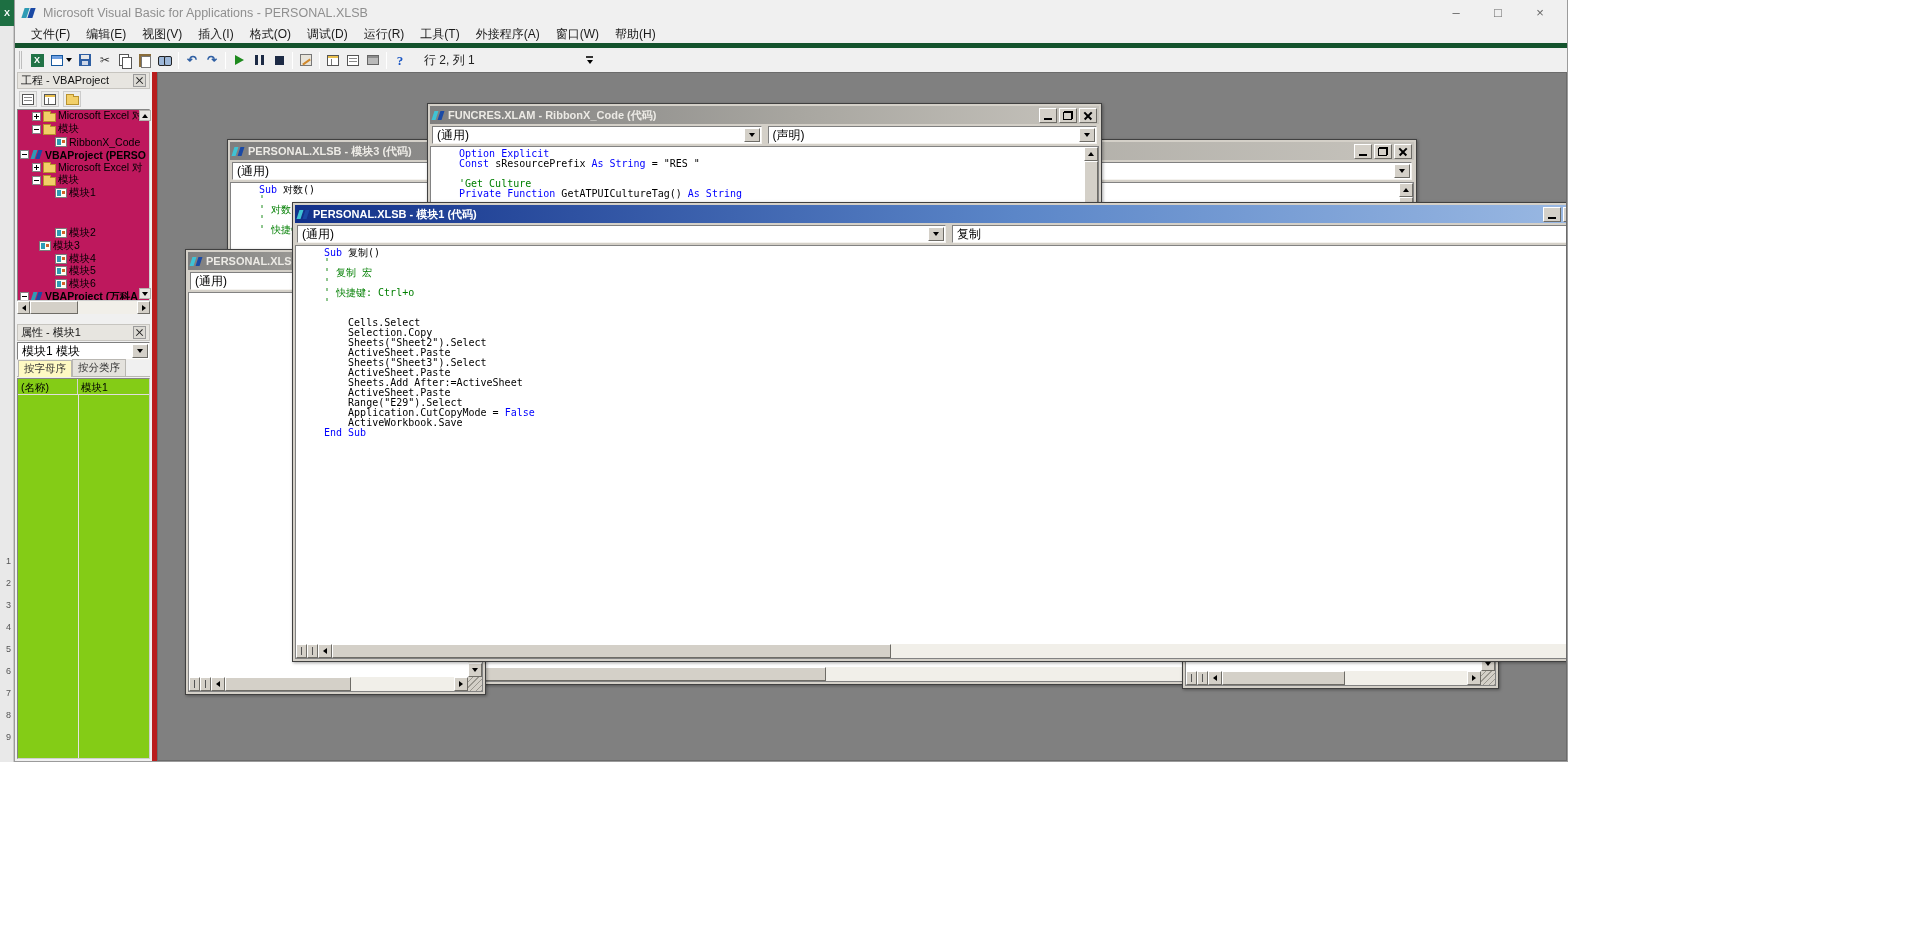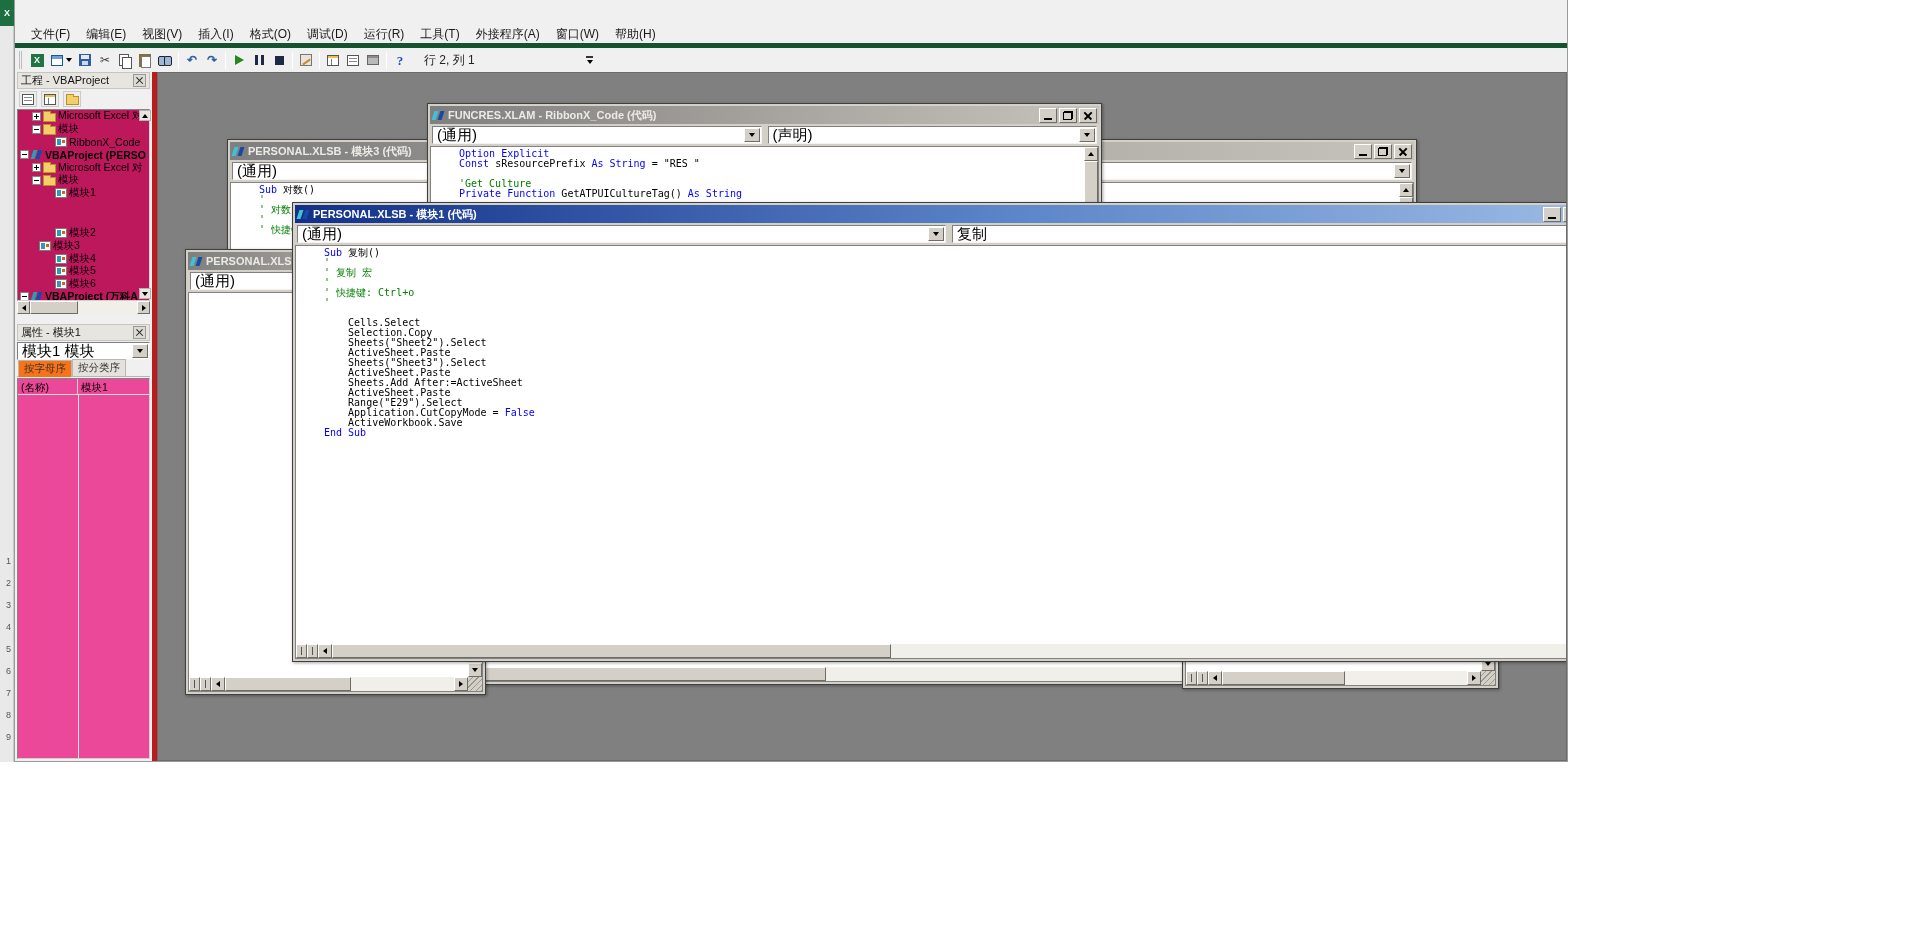--- a/index.html
+++ b/index.html
@@ -109,22 +109,22 @@
   .t-sheet::after { content:""; position:absolute; left:0; right:0; top:3px; height:1px; background:#217346; box-shadow:0 3px 0 #217346; }
   .tarrow { position:absolute; right:1px; width:12px; height:11px; background:#e8e6e1; border:1px solid #b5b3ae;
             display:flex; align-items:center; justify-content:center; }
   #tree-hscroll { position:absolute; left:2px; right:2px; top:229px; height:13px; display:flex; background:#f1efe9; }
 
   
   #prop-title { top:252px; }
   #prop-combo { position:absolute; left:2px; top:270px; right:2px; height:18px; }
   #prop-tabs { position:absolute; left:2px; top:289px; right:2px; height:16px; display:flex; align-items:flex-end; gap:0; padding-left:1px; border-bottom:1px solid #b9b7b2; }
   .ptab { font-size:10.5px; padding:1px 5px 1px 5px; border:1px solid #b9b7b2; border-bottom:none; background:#e4e2dd; color:#333; }
-  .ptab.active { background:#f97316; position:relative; top:1px; }
-  #prop-grid { position:absolute; left:2px; top:306px; right:2px; bottom:2px; background:#ec4899;
+  .ptab.active { background:#fef9c3; position:relative; top:1px; }
+  #prop-grid { position:absolute; left:2px; top:306px; right:2px; bottom:2px; background:#84cc16;
                border:1px solid; border-color:#858585 #cfcfcf #cfcfcf #858585; font-size:10.5px; }
   .pg-row { display:flex; height:16px; border-bottom:1px solid #e0dedb; }
   .pg-name { width:60px; border-right:1px solid #d5d3cf; padding:2px 3px 0; }
   .pg-val { flex:1; padding:2px 3px 0; }
   .pg-colline { position:absolute; left:60px; top:16px; bottom:0; width:1px; background:#e6e4e1; }
 
   
   #mdi { position:absolute; left:142px; top:72px; right:0; bottom:0; background:#808080; border:1px solid #6b6b6b; overflow:hidden; }
 
   
@@ -143,21 +143,21 @@
   .g-min { width:8px; height:2px; background:#000; margin-top:7px; }
   .g-rst { width:10px; height:9px; position:relative; }
   .g-rst::before { content:""; position:absolute; right:0; top:0; width:7px; height:6px; border:1px solid #000; }
   .g-rst::after { content:""; position:absolute; left:0; bottom:0; width:7px; height:6px; border:1px solid #000; background:#d4d0c8; }
   .g-cls { width:10px; height:9px; position:relative; }
   .g-cls::before, .g-cls::after { content:""; position:absolute; left:0; top:4px; width:10px; height:1.5px; background:#000; }
   .g-cls::before { transform:rotate(45deg); } .g-cls::after { transform:rotate(-45deg); }
 
   .combo-row { height:22px; flex:none; display:flex; gap:6px; padding:2px 2px; }
   .combo { flex:1; height:18px; background:#fff; border:1px solid; border-color:#808080 #f4f2ee #f4f2ee #808080;
-           display:flex; align-items:center; font-size:15px; position:relative; padding-left:4px; overflow:hidden; }
+           display:flex; align-items:center; font-size:12px; position:relative; padding-left:4px; overflow:hidden; }
   .combo .val { white-space:nowrap; overflow:hidden; }
   .combo .dd { position:absolute; right:1px; top:1px; bottom:1px; width:16px; background:#d4d0c8;
                border:1px solid; border-color:#fff #6e6c66 #6e6c66 #fff; display:flex; align-items:center; justify-content:center; }
 
   .cwbody { flex:1; position:relative; background:#fff; border:1px solid #828282; overflow:hidden; }
   .code { position:absolute; left:1px; top:2px; right:15px; bottom:15px; overflow:hidden; padding-left:27px;
           font:10px/10px "DejaVu Sans Mono", monospace; white-space:pre; }
   .cl { height:10px; }
   .kw { color:#0000ff; } .cm { color:#007f00; } .tx { color:#000; }
 
@@ -185,20 +185,29 @@
     <div class="rownum" style="top: 622px;">4</div>
     <div class="rownum" style="top: 644px;">5</div>
     <div class="rownum" style="top: 666px;">6</div>
     <div class="rownum" style="top: 688px;">7</div>
     <div class="rownum" style="top: 710px;">8</div>
     <div class="rownum" style="top: 732px;">9</div>
   </div>
 
 <div id="vba">
 
+  <div id="main-title">
+    <span class="app-icon"></span>
+    <span class="ttl">Microsoft Visual Basic for Applications - PERSONAL.XLSB</span>
+    <span id="win-controls">
+      <span class="wbtn">–</span>
+      <span class="wbtn">□</span>
+      <span class="wbtn">×</span>
+    </span>
+  </div>
 
   <div id="menubar">
       <span class="menu-item">文件(F)</span>
       <span class="menu-item">编辑(E)</span>
       <span class="menu-item">视图(V)</span>
       <span class="menu-item">插入(I)</span>
       <span class="menu-item">格式(O)</span>
       <span class="menu-item">调试(D)</span>
       <span class="menu-item">运行(R)</span>
       <span class="menu-item">工具(T)</span>

